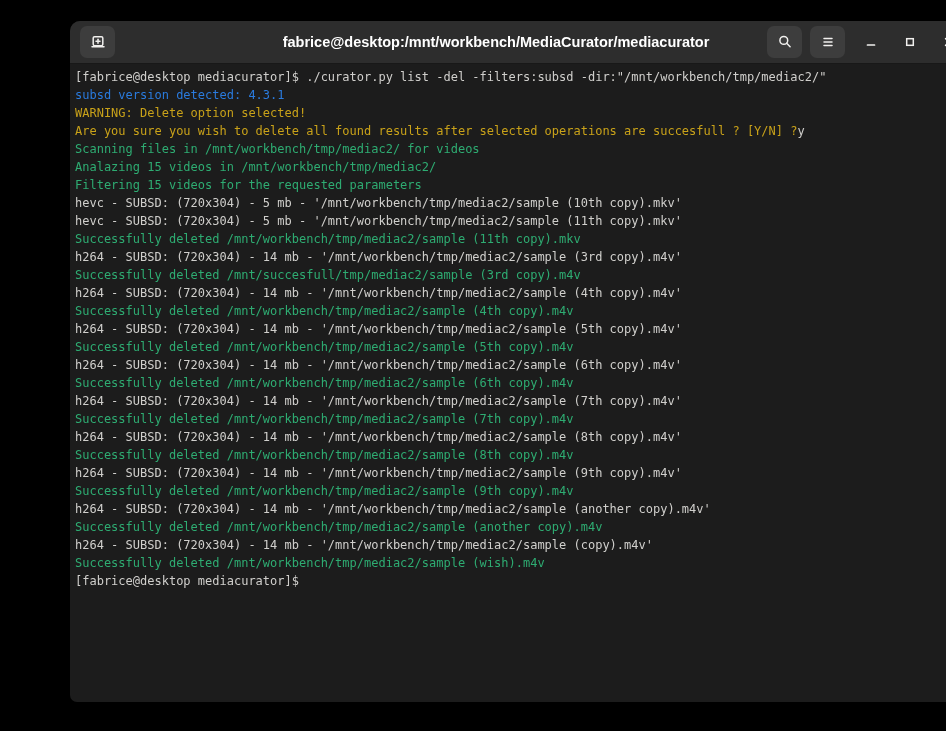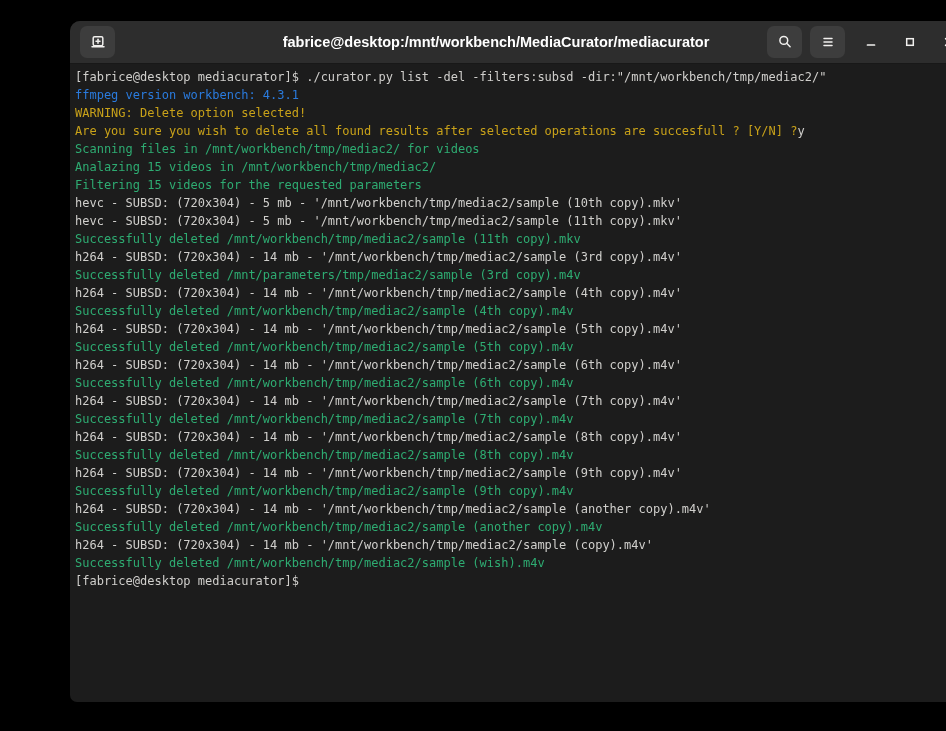--- a/index.html
+++ b/index.html
@@ -90,31 +90,31 @@
             <line class="icon-stroke" x1="4.6" y1="4.6" x2="11.4" y2="11.4"></line>
             <line class="icon-stroke" x1="11.4" y1="4.6" x2="4.6" y2="11.4"></line>
           </svg>
         </button>
       </div>
     </div>
 
     <div class="screen">
       <div class="output">
           <div class="line"><span class="c-fg">[fabrice@desktop mediacurator]$ ./curator.py list -del -filters:subsd -dir:"/mnt/workbench/tmp/mediac2/"</span></div>
-          <div class="line"><span class="c-blue">ffmpeg version workbench: 4.3.1</span></div>
+          <div class="line"><span class="c-blue">subsd version detected: 4.3.1</span></div>
           <div class="line"><span class="c-yellow">WARNING: Delete option selected!</span></div>
           <div class="line"><span class="c-yellow">Are you sure you wish to delete all found results after selected operations are succesfull ? [Y/N] ?</span><span class="c-fg">y</span></div>
           <div class="line"><span class="c-green">Scanning files in /mnt/workbench/tmp/mediac2/ for videos</span></div>
           <div class="line"><span class="c-green">Analazing 15 videos in /mnt/workbench/tmp/mediac2/</span></div>
           <div class="line"><span class="c-green">Filtering 15 videos for the requested parameters</span></div>
           <div class="line"><span class="c-fg">hevc - SUBSD: (720x304) - 5 mb - '/mnt/workbench/tmp/mediac2/sample (10th copy).mkv'</span></div>
           <div class="line"><span class="c-fg">hevc - SUBSD: (720x304) - 5 mb - '/mnt/workbench/tmp/mediac2/sample (11th copy).mkv'</span></div>
           <div class="line"><span class="c-green">Successfully deleted /mnt/workbench/tmp/mediac2/sample (11th copy).mkv</span></div>
           <div class="line"><span class="c-fg">h264 - SUBSD: (720x304) - 14 mb - '/mnt/workbench/tmp/mediac2/sample (3rd copy).m4v'</span></div>
-          <div class="line"><span class="c-green">Successfully deleted /mnt/parameters/tmp/mediac2/sample (3rd copy).m4v</span></div>
+          <div class="line"><span class="c-green">Successfully deleted /mnt/succesfull/tmp/mediac2/sample (3rd copy).m4v</span></div>
           <div class="line"><span class="c-fg">h264 - SUBSD: (720x304) - 14 mb - '/mnt/workbench/tmp/mediac2/sample (4th copy).m4v'</span></div>
           <div class="line"><span class="c-green">Successfully deleted /mnt/workbench/tmp/mediac2/sample (4th copy).m4v</span></div>
           <div class="line"><span class="c-fg">h264 - SUBSD: (720x304) - 14 mb - '/mnt/workbench/tmp/mediac2/sample (5th copy).m4v'</span></div>
           <div class="line"><span class="c-green">Successfully deleted /mnt/workbench/tmp/mediac2/sample (5th copy).m4v</span></div>
           <div class="line"><span class="c-fg">h264 - SUBSD: (720x304) - 14 mb - '/mnt/workbench/tmp/mediac2/sample (6th copy).m4v'</span></div>
           <div class="line"><span class="c-green">Successfully deleted /mnt/workbench/tmp/mediac2/sample (6th copy).m4v</span></div>
           <div class="line"><span class="c-fg">h264 - SUBSD: (720x304) - 14 mb - '/mnt/workbench/tmp/mediac2/sample (7th copy).m4v'</span></div>
           <div class="line"><span class="c-green">Successfully deleted /mnt/workbench/tmp/mediac2/sample (7th copy).m4v</span></div>
           <div class="line"><span class="c-fg">h264 - SUBSD: (720x304) - 14 mb - '/mnt/workbench/tmp/mediac2/sample (8th copy).m4v'</span></div>
           <div class="line"><span class="c-green">Successfully deleted /mnt/workbench/tmp/mediac2/sample (8th copy).m4v</span></div>

